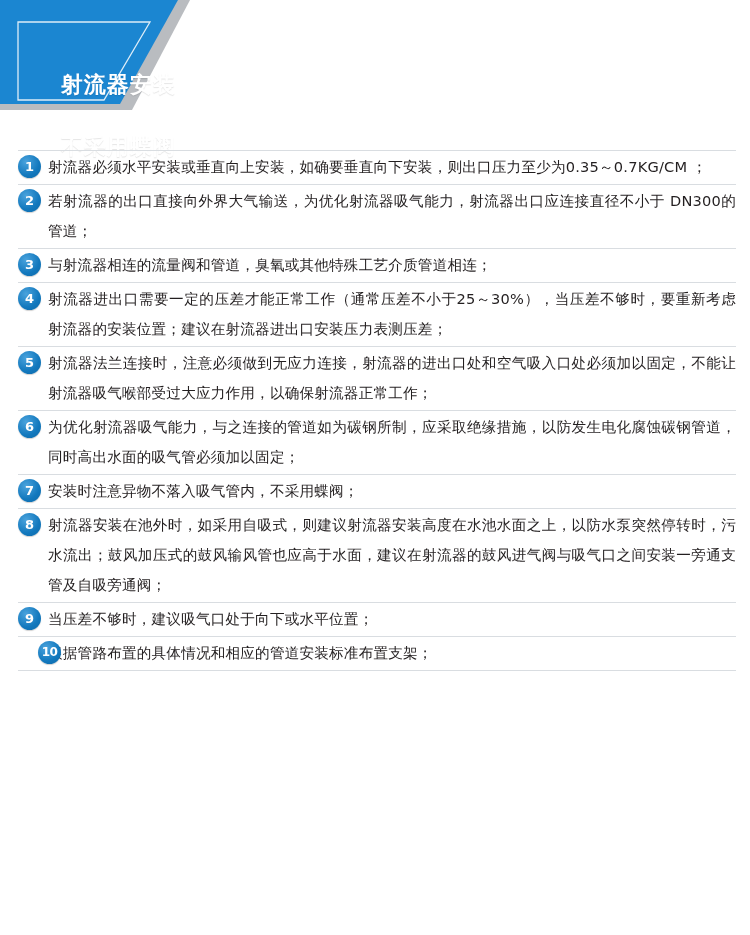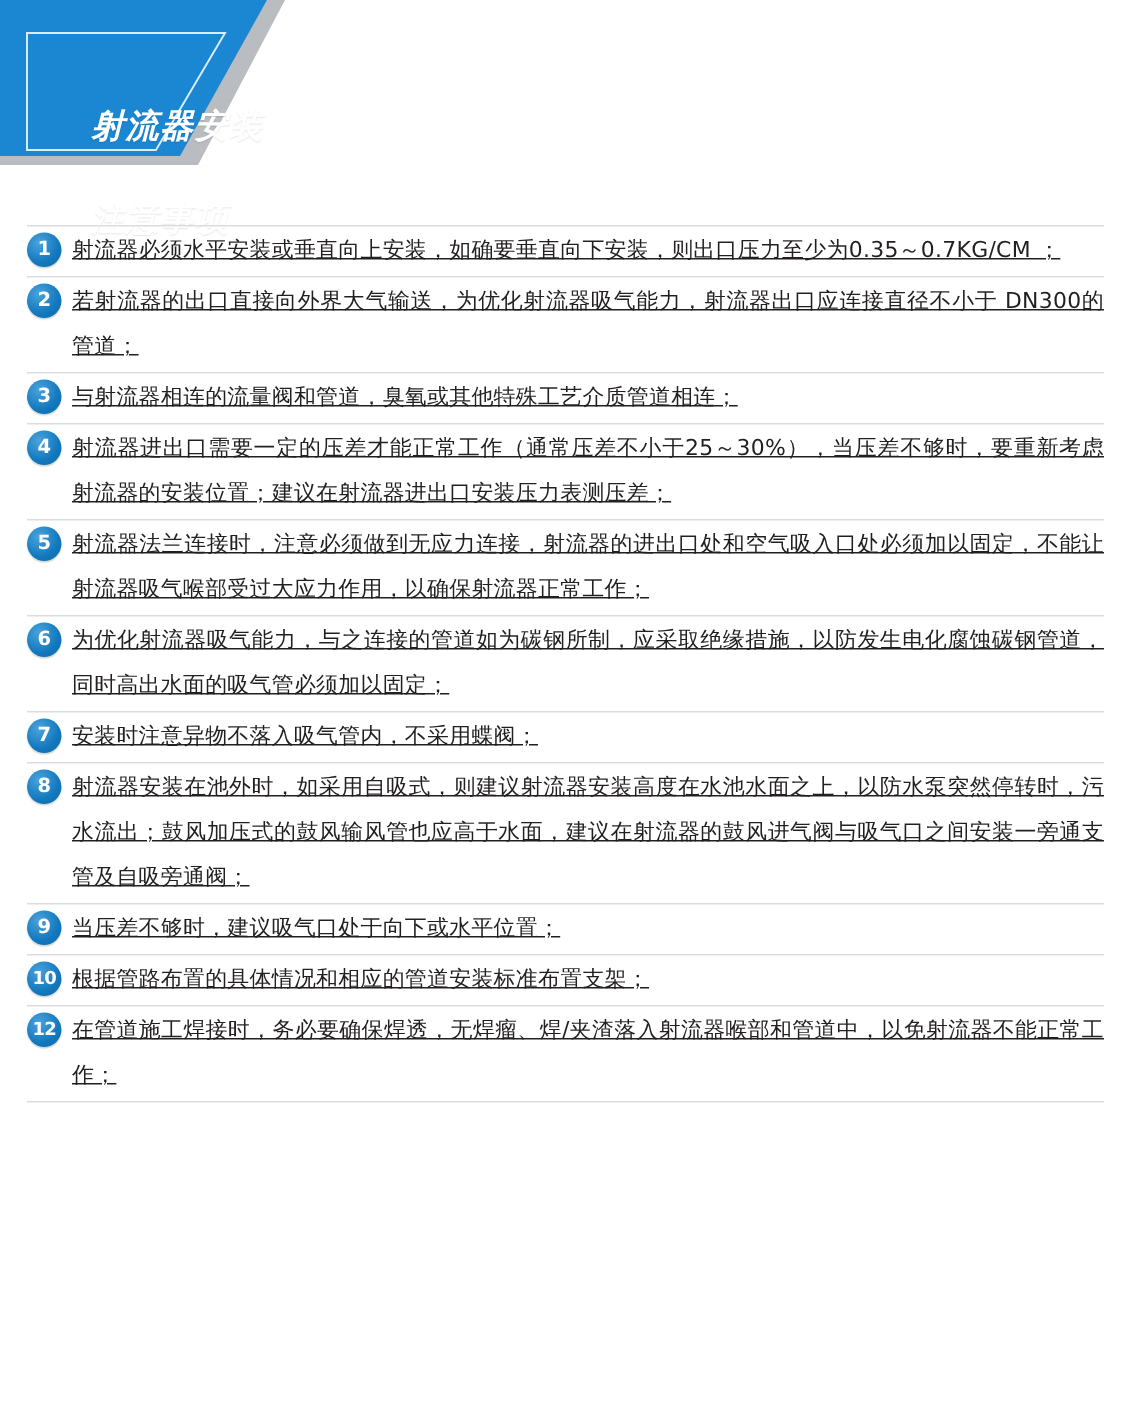--- a/index.html
+++ b/index.html
@@ -14,21 +14,20 @@
     color: #231f20;
     position: relative;
     overflow: hidden;
   }
 
   
   .header {
     position: relative;
     height: 150px;
     width: 602px;
-    font-style: italic;
   }
   .banner-shape {
     position: absolute;
     top: 0;
     left: 0;
     width: 190px;
     height: 150px;
   }
   .banner-title {
     position: absolute;
@@ -69,44 +68,44 @@
     color: #ffffff;
     font-size: 13px;
     line-height: 23px;
     text-align: center;
     font-weight: bold;
     box-shadow: 0 1px 1px rgba(0,0,0,0.18);
   }
   .num.two-digit {
     font-size: 12px;
     letter-spacing: -0.5px;
+    margin-left: 20px;
   }
   .text {
     font-size: 14.6px;
     line-height: 30px;
     padding: 1px 0 2px 0;
     color: #231f20;
     letter-spacing: 0.2px;
     text-align: justify;
-    text-decoration: underline;
   }
 </style>
 </head>
 <body>
 
 <div class="header">
   <svg class="banner-shape" viewBox="0 0 190 150" xmlns="http://www.w3.org/2000/svg">
     <polygon points="0,0 190,0 132,110 0,110" fill="#b9bcc0"></polygon>
     <polygon points="0,0 178,0 120,104 0,104" fill="#1b86d1"></polygon>
     <polygon points="0,0 178,0 120,104 0,104" fill="none" stroke="#0e6fae" stroke-width="0"></polygon>
     <polygon points="18,22 150,22 104,100 18,100" fill="none" stroke="#ffffff" stroke-width="1.3" opacity="0.85"></polygon>
   </svg>
   <div class="banner-title">
     <span>射流器安装</span><br>
-    <span>注意事项</span>
+    <span>不采用蝶阀</span>
   </div>
 </div>
 
 <div class="list">
 
   <div class="row">
     <div class="num">1</div>
     <div class="text">射流器必须水平安装或垂直向上安装，如确要垂直向下安装，则出口压力至少为0.35～0.7KG/CM ；</div>
   </div>
 
@@ -149,19 +148,15 @@
     <div class="num">9</div>
     <div class="text">当压差不够时，建议吸气口处于向下或水平位置；</div>
   </div>
 
   <div class="row">
     <div class="num two-digit">10</div>
     <div class="text">根据管路布置的具体情况和相应的管道安装标准布置支架；</div>
   </div>
 
 
-  <div class="row">
-    <div class="num two-digit">12</div>
-    <div class="text">在管道施工焊接时，务必要确保焊透，无焊瘤、焊/夹渣落入射流器喉部和管道中，以免射流器不能正常工作；</div>
-  </div>
 
 
 </div>
 
 </body></html>

